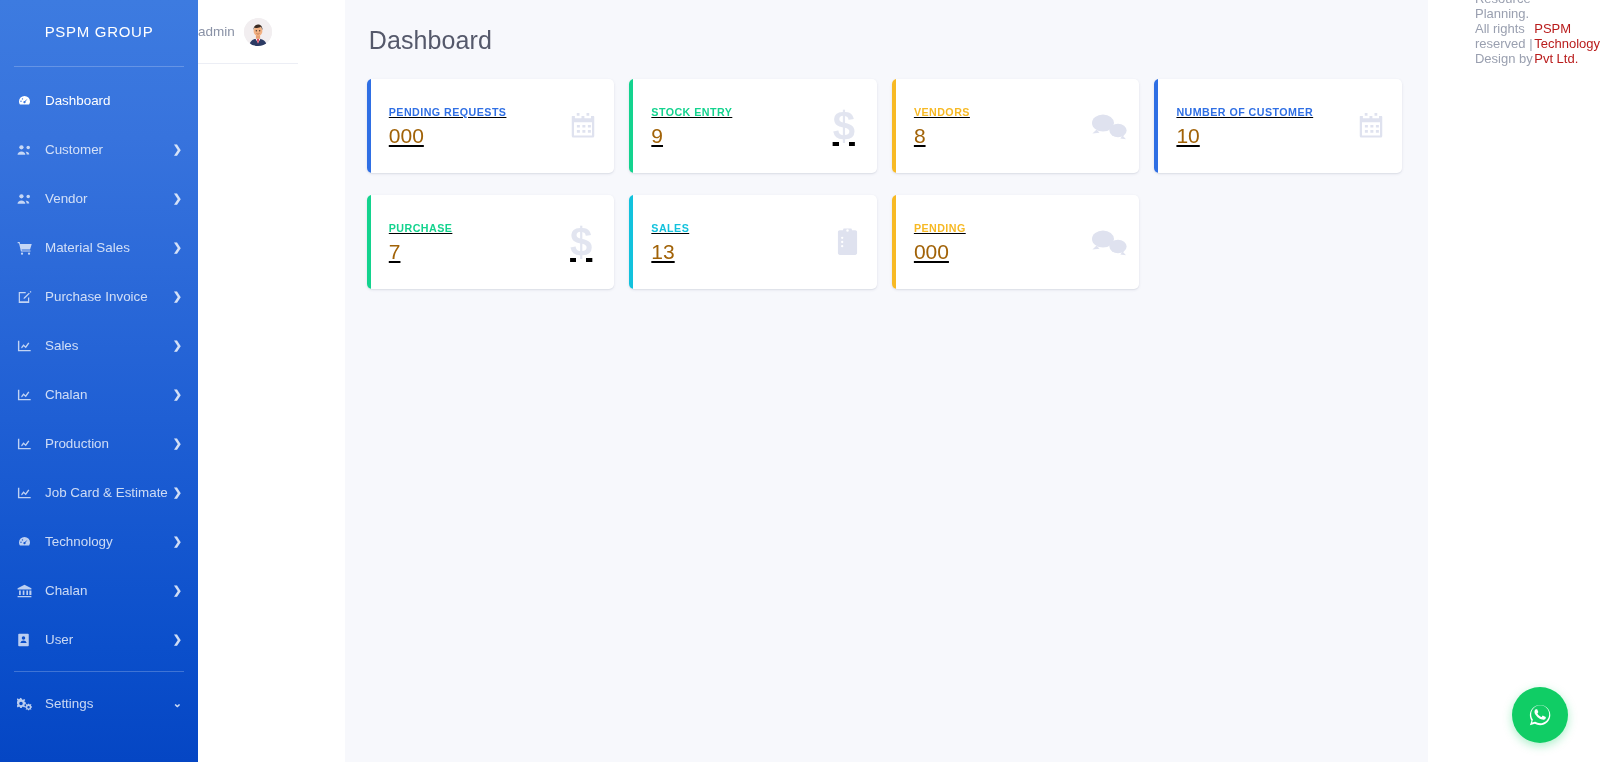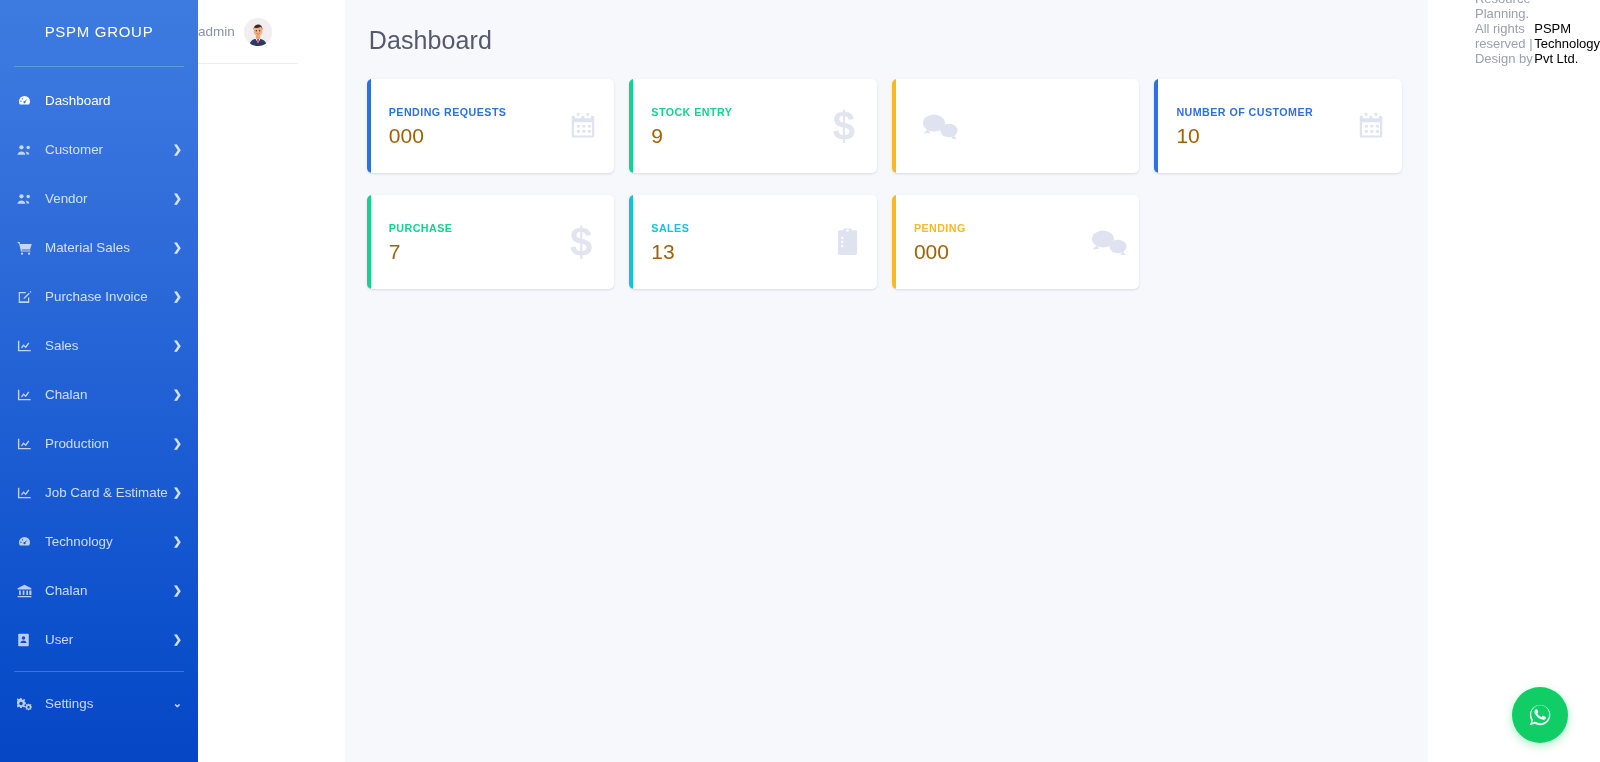--- a/index.html
+++ b/index.html
@@ -76,20 +76,21 @@
   }
   .page-title {
     font-size: 25px; color: #55596b; font-weight: 400;
     margin: 0 0 24px 2px; letter-spacing: .1px;
   }
 
   .cards-grid {
     display: grid;
     grid-template-columns: repeat(4, 1fr);
     gap: 22px 15px;
+    text-decoration: underline;
   }
   .card {
     background: #ffffff;
     border-radius: 5px;
     box-shadow: 0 1px 3px rgba(40,50,90,.10), 0 1px 1px rgba(40,50,90,.05);
     height: 94px;
     display: flex; align-items: center;
     position: relative; overflow: hidden;
     padding: 0 18px 0 22px;
     cursor: pointer;
@@ -116,21 +117,21 @@
     line-height: 1; margin-right: 4px; font-family: "Liberation Sans", sans-serif;
   }
   .card-ico.chat { margin-right: -6px; }
 
   
   .footer {
     flex: 0 0 66px; height: 66px; background: #ffffff;
     display: flex; align-items: flex-end; justify-content: center;
     font-size: 13px; color: #9aa0b0;
   }
-  .footer a { color: #000000; text-decoration: none; }
+  .footer a { color: #b91c1c; text-decoration: none; }
 
   
   .wa-fab {
     position: absolute; right: 32px; bottom: 19px;
     width: 56px; height: 56px; border-radius: 50%;
     background: #10cd65;
     box-shadow: 0 3px 10px rgba(16,205,101,.35);
     display: flex; align-items: center; justify-content: center;
     cursor: pointer; z-index: 20;
   }
@@ -315,20 +316,24 @@
             </span>
           </div>
           <div class="card" style="--accent:#13d38e">
             <div class="card-text">
               <div class="card-label">STOCK ENTRY</div>
               <div class="card-value">9</div>
             </div>
             <span class="card-ico dollar">$</span>
           </div>
           <div class="card" style="--accent:#f7b924">
+            <div class="card-text">
+              <div class="card-label">VENDORS</div>
+              <div class="card-value">8</div>
+            </div>
             <span class="card-ico chat">
               <svg width="44" height="32" viewBox="0 0 44 32">
                 <ellipse cx="20" cy="13" rx="11" ry="8.6"></ellipse>
                 <path d="M13.6 19.4 9.4 23.6l7.1-.9z"></path>
                 <ellipse cx="35" cy="20.5" rx="8.6" ry="6.8"></ellipse>
                 <path d="M39.6 25.6 43 29.2l-5.7-.8z"></path>
               </svg>
             </span>
           </div>
           <div class="card" style="--accent:#2f6fe4">

